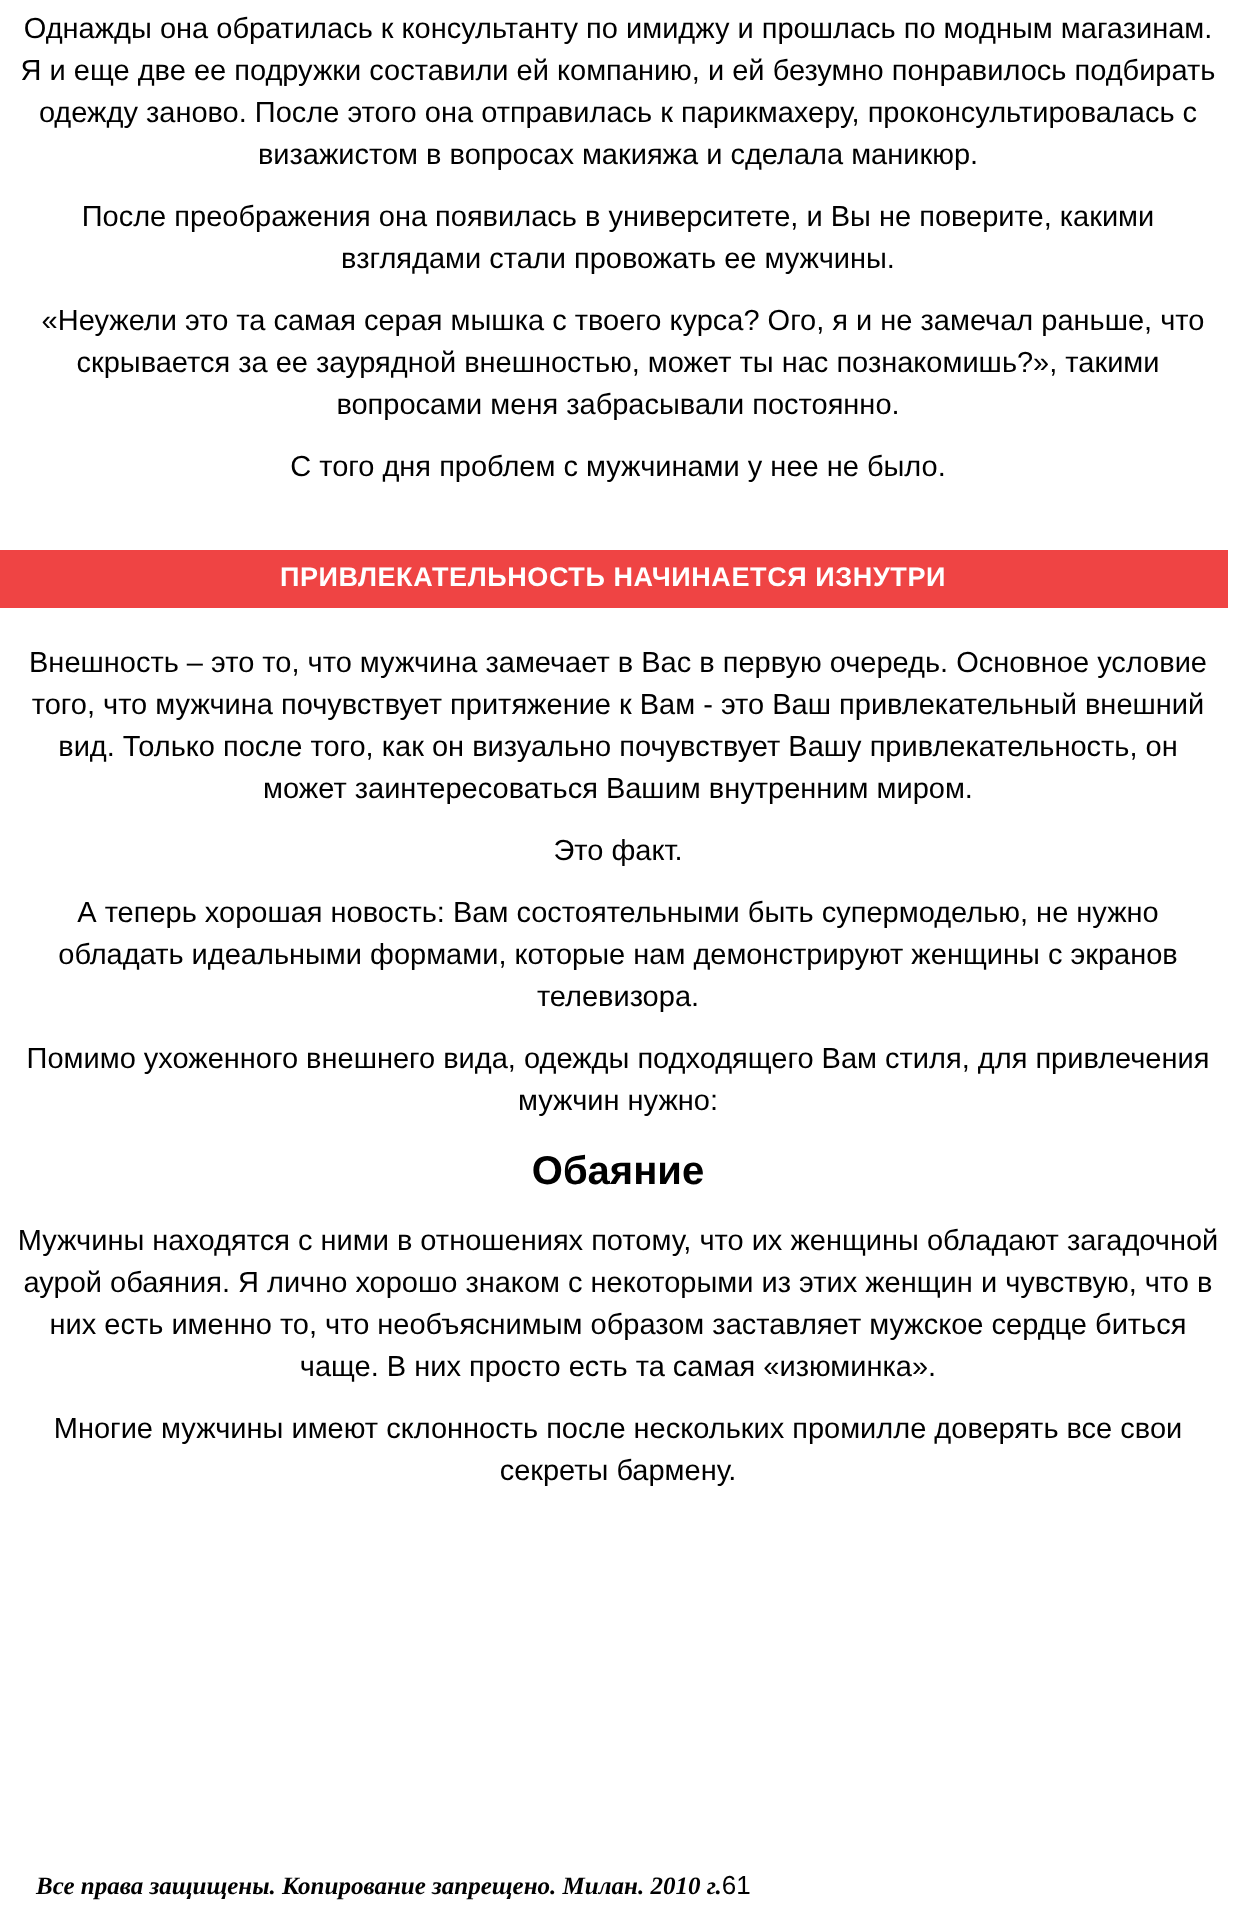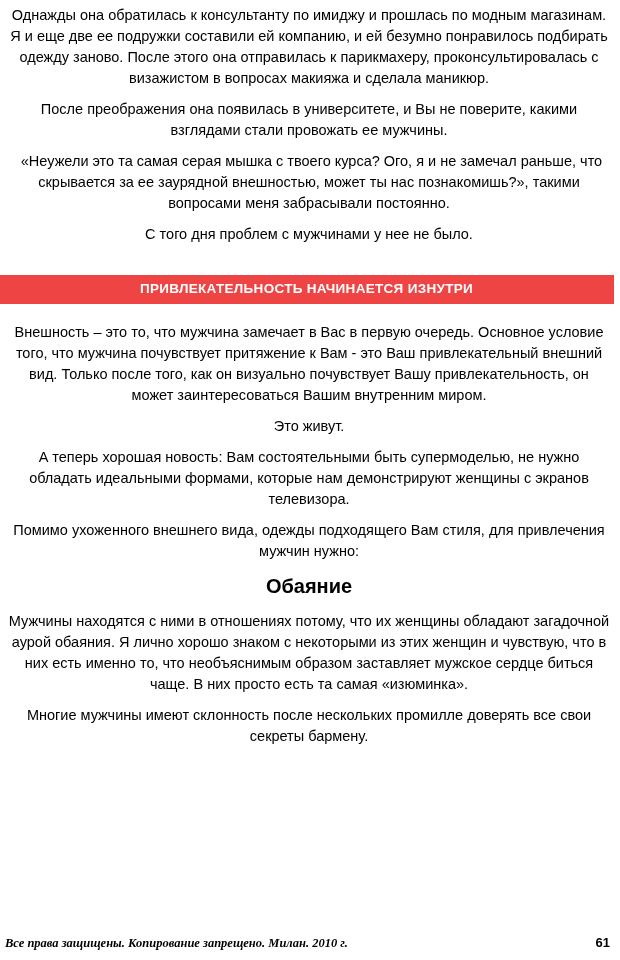--- a/index.html
+++ b/index.html
@@ -36,54 +36,53 @@
       padding: 4px 8px 5px 7px;
       margin: 30px -3px 18px -7px;
     }
     .subheading {
       font-weight: bold;
       font-size: 20px;
       margin: 4px 0 10px 0;
     }
     .footer {
       position: absolute;
-      left: 5px;
+      left: 18px;
       right: 10px;
       bottom: 9px;
       display: flex;
-      justify-content: space-between;
       align-items: baseline;
     }
     .copyright {
       font-family: "Liberation Serif", serif;
       font-style: italic;
       font-weight: bold;
       font-size: 12.5px;
     }
     .page-number {
-      font-weight: bold;
+      font-weight: normal;
       font-size: 13px;
     }
   </style>
 </head>
 <body>
 
 <div class="content">
 
   <p>Однажды она обратилась к консультанту по имиджу и прошлась по модным магазинам. Я и еще две ее подружки составили ей компанию, и ей безумно понравилось подбирать одежду заново. После этого она отправилась к парикмахеру, проконсультировалась с визажистом в вопросах макияжа и сделала маникюр.</p>
   <p>После преображения она появилась в университете, и Вы не поверите, какими взглядами стали провожать ее мужчины.</p>
   <p class="quote">«Неужели это та самая серая мышка с твоего курса? Ого, я и не замечал раньше, что скрывается за ее заурядной внешностью, может ты нас познакомишь?», такими вопросами меня забрасывали постоянно.</p>
   <p>С того дня проблем с мужчинами у нее не было.</p>
 
   <div class="banner">
     <span>ПРИВЛЕКАТЕЛЬНОСТЬ НАЧИНАЕТСЯ ИЗНУТРИ</span>
   </div>
 
   <p>Внешность – это то, что мужчина замечает в Вас в первую очередь. Основное условие того, что мужчина почувствует притяжение к Вам - это Ваш привлекательный внешний вид. Только после того, как он визуально почувствует Вашу привлекательность, он может заинтересоваться Вашим внутренним миром.</p>
-  <p>Это живут.</p>
+  <p>Это факт.</p>
   <p>А теперь хорошая новость: Вам состоятельными быть супермоделью, не нужно обладать идеальными формами, которые нам демонстрируют женщины с экранов телевизора.</p>
   <p>Помимо ухоженного внешнего вида, одежды подходящего Вам стиля, для привлечения мужчин нужно:</p>
 
   <div class="subheading">Обаяние</div>
 
   <p>Мужчины находятся с ними в отношениях потому, что их женщины обладают загадочной аурой обаяния. Я лично хорошо знаком с некоторыми из этих женщин и чувствую, что в них есть именно то, что необъяснимым образом заставляет мужское сердце биться чаще. В них просто есть та самая «изюминка».</p>
   <p>Многие мужчины имеют склонность после нескольких промилле доверять все свои секреты бармену.</p>
 
 </div>
 

